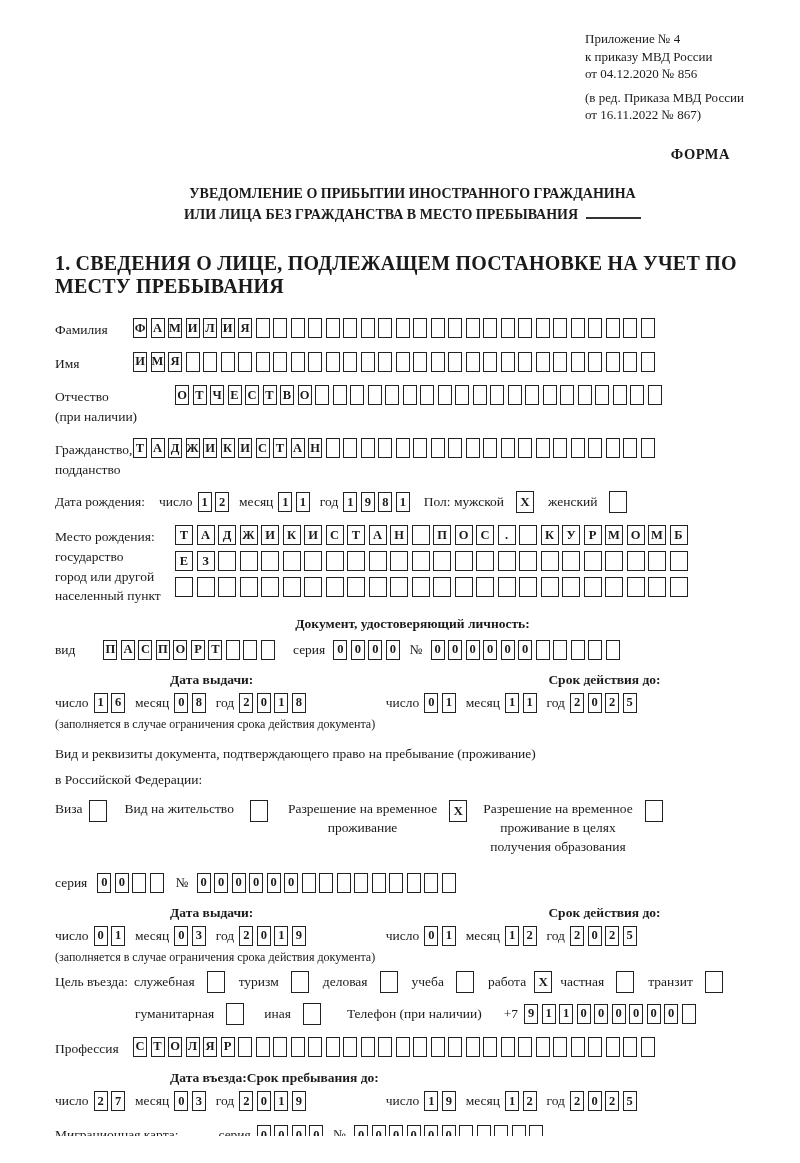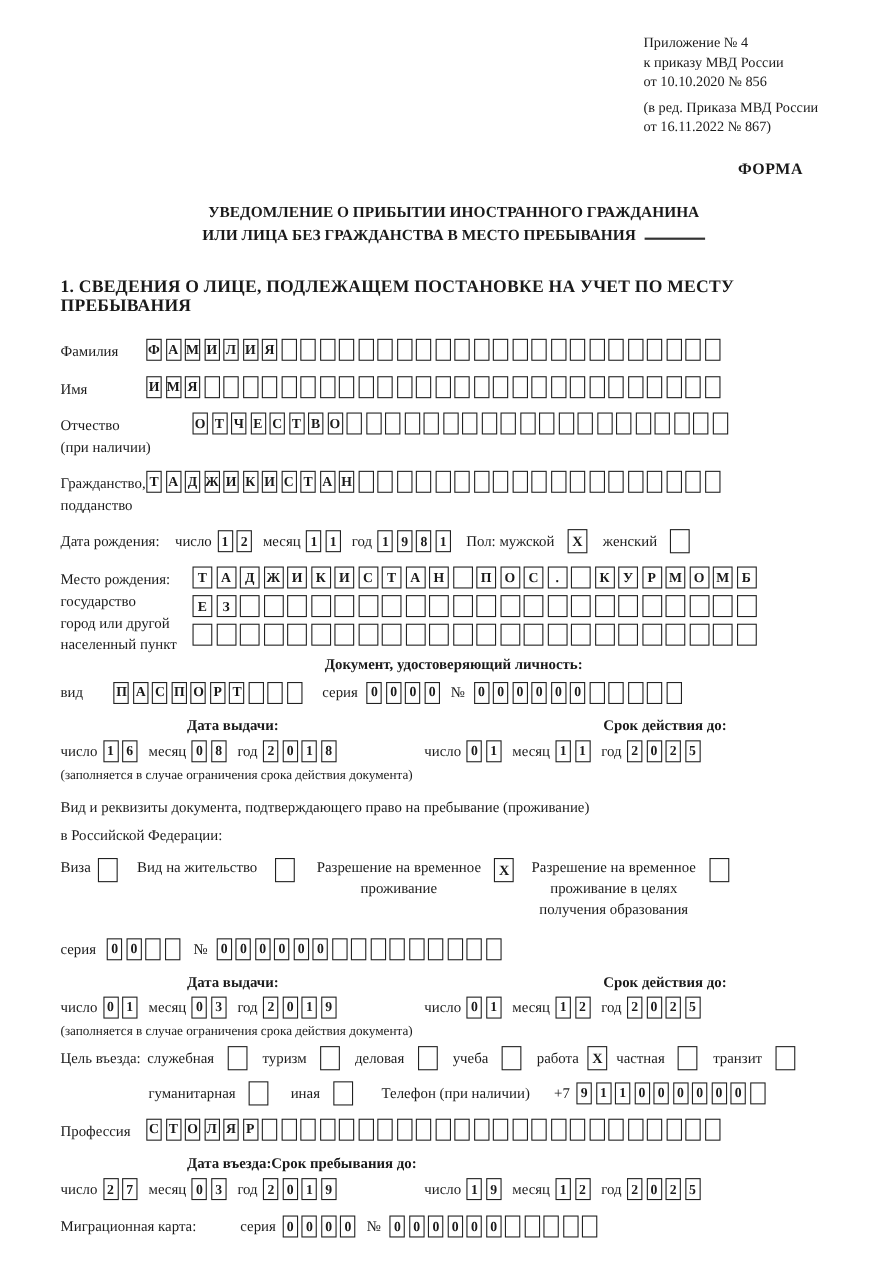--- a/index.html
+++ b/index.html
@@ -15,21 +15,21 @@
     padding: 30px 30px 10px 55px;
     overflow: hidden;
   }
   
   .appendix { width: 200px; margin-left: 530px; line-height: 1.35; font-size: 13px; }
   .appendix .gap { height: 6px; }
   .forma { text-align: right; font-weight: bold; font-size: 14.5px; margin: 22px 40px 0 0; letter-spacing: .5px; }
   
   .title { text-align: center; font-weight: bold; font-size: 14px; line-height: 1.55; margin-top: 20px; }
   .blank-line { display: inline-block; width: 55px; border-bottom: 2px solid #333; height: 12px; margin-left: 8px; }
-  .sec-heading { font-weight: bold; font-size: 16px; margin: 26px 0 0 0; letter-spacing: .2px; }
+  .sec-heading { font-weight: bold; font-size: 20px; margin: 26px 0 0 0; letter-spacing: .2px; }
   
   .row { display: flex; align-items: flex-start; margin-top: 12px; }
   .flabel { flex: 0 0 78px; white-space: pre-line; line-height: 1.45; padding-top: 2px; }
   .flabel.wide { flex: 0 0 120px; }
   .cells { display: flex; gap: 3.5px; flex: none; }
   .cell {
     flex: none; width: 14px; height: 20px;
     border: 1.5px solid #222;
     display: flex; align-items: center; justify-content: center;
     font-size: 12.5px; font-weight: bold;
@@ -47,31 +47,31 @@
     font-size: 13px; font-weight: bold; margin: 0 14px 0 6px;
   }
   .group-headers { display: flex; margin-top: 12px; }
   .group-headers .gh { font-weight: bold; }
   .note { font-size: 12px; text-align: left; margin-top: 4px; padding-right: 10px; }
   .plain { margin-top: 12px; line-height: 1.5; }
   .opts { display: flex; align-items: flex-start; margin-top: 10px; }
   .opt { display: flex; align-items: flex-start; }
   .opt .olabel { text-align: center; white-space: pre-line; line-height: 1.4; }
   .opt .chk { margin-top: 0; }
-  .center-heading { text-align: center; font-weight: bold; font-size: 13.5px; }
+  .center-heading { text-align: center; font-weight: bold; margin-top: 10px; font-size: 13.5px; }
 </style>
 </head>
 <body>
 
 <div class="page">
 
   <div class="appendix">
     <div>Приложение № 4</div>
     <div>к приказу МВД России</div>
-    <div>от 10.10.2020 № 856</div>
+    <div>от 04.12.2020 № 856</div>
     <div class="gap"></div>
     <div>(в ред. Приказа МВД России</div>
     <div>от 16.11.2022 № 867)</div>
   </div>
   <div class="forma">ФОРМА</div>
 
   <div class="title">
     <div>УВЕДОМЛЕНИЕ О ПРИБЫТИИ ИНОСТРАННОГО ГРАЖДАНИНА</div>
     <div><span>ИЛИ ЛИЦА БЕЗ ГРАЖДАНСТВА В МЕСТО ПРЕБЫВАНИЯ</span><span class="blank-line"></span></div>
   </div>

